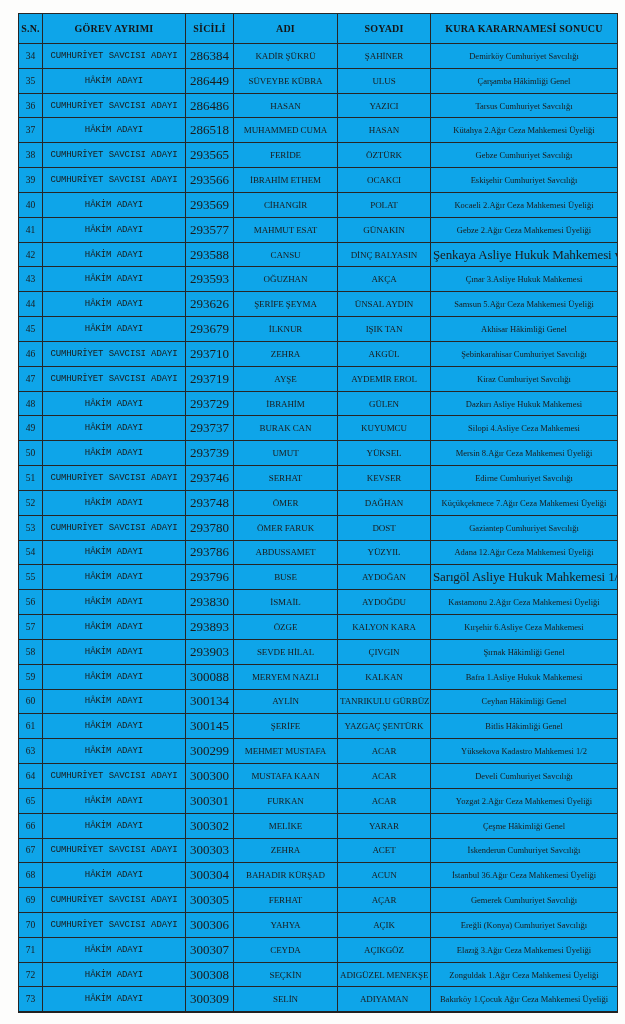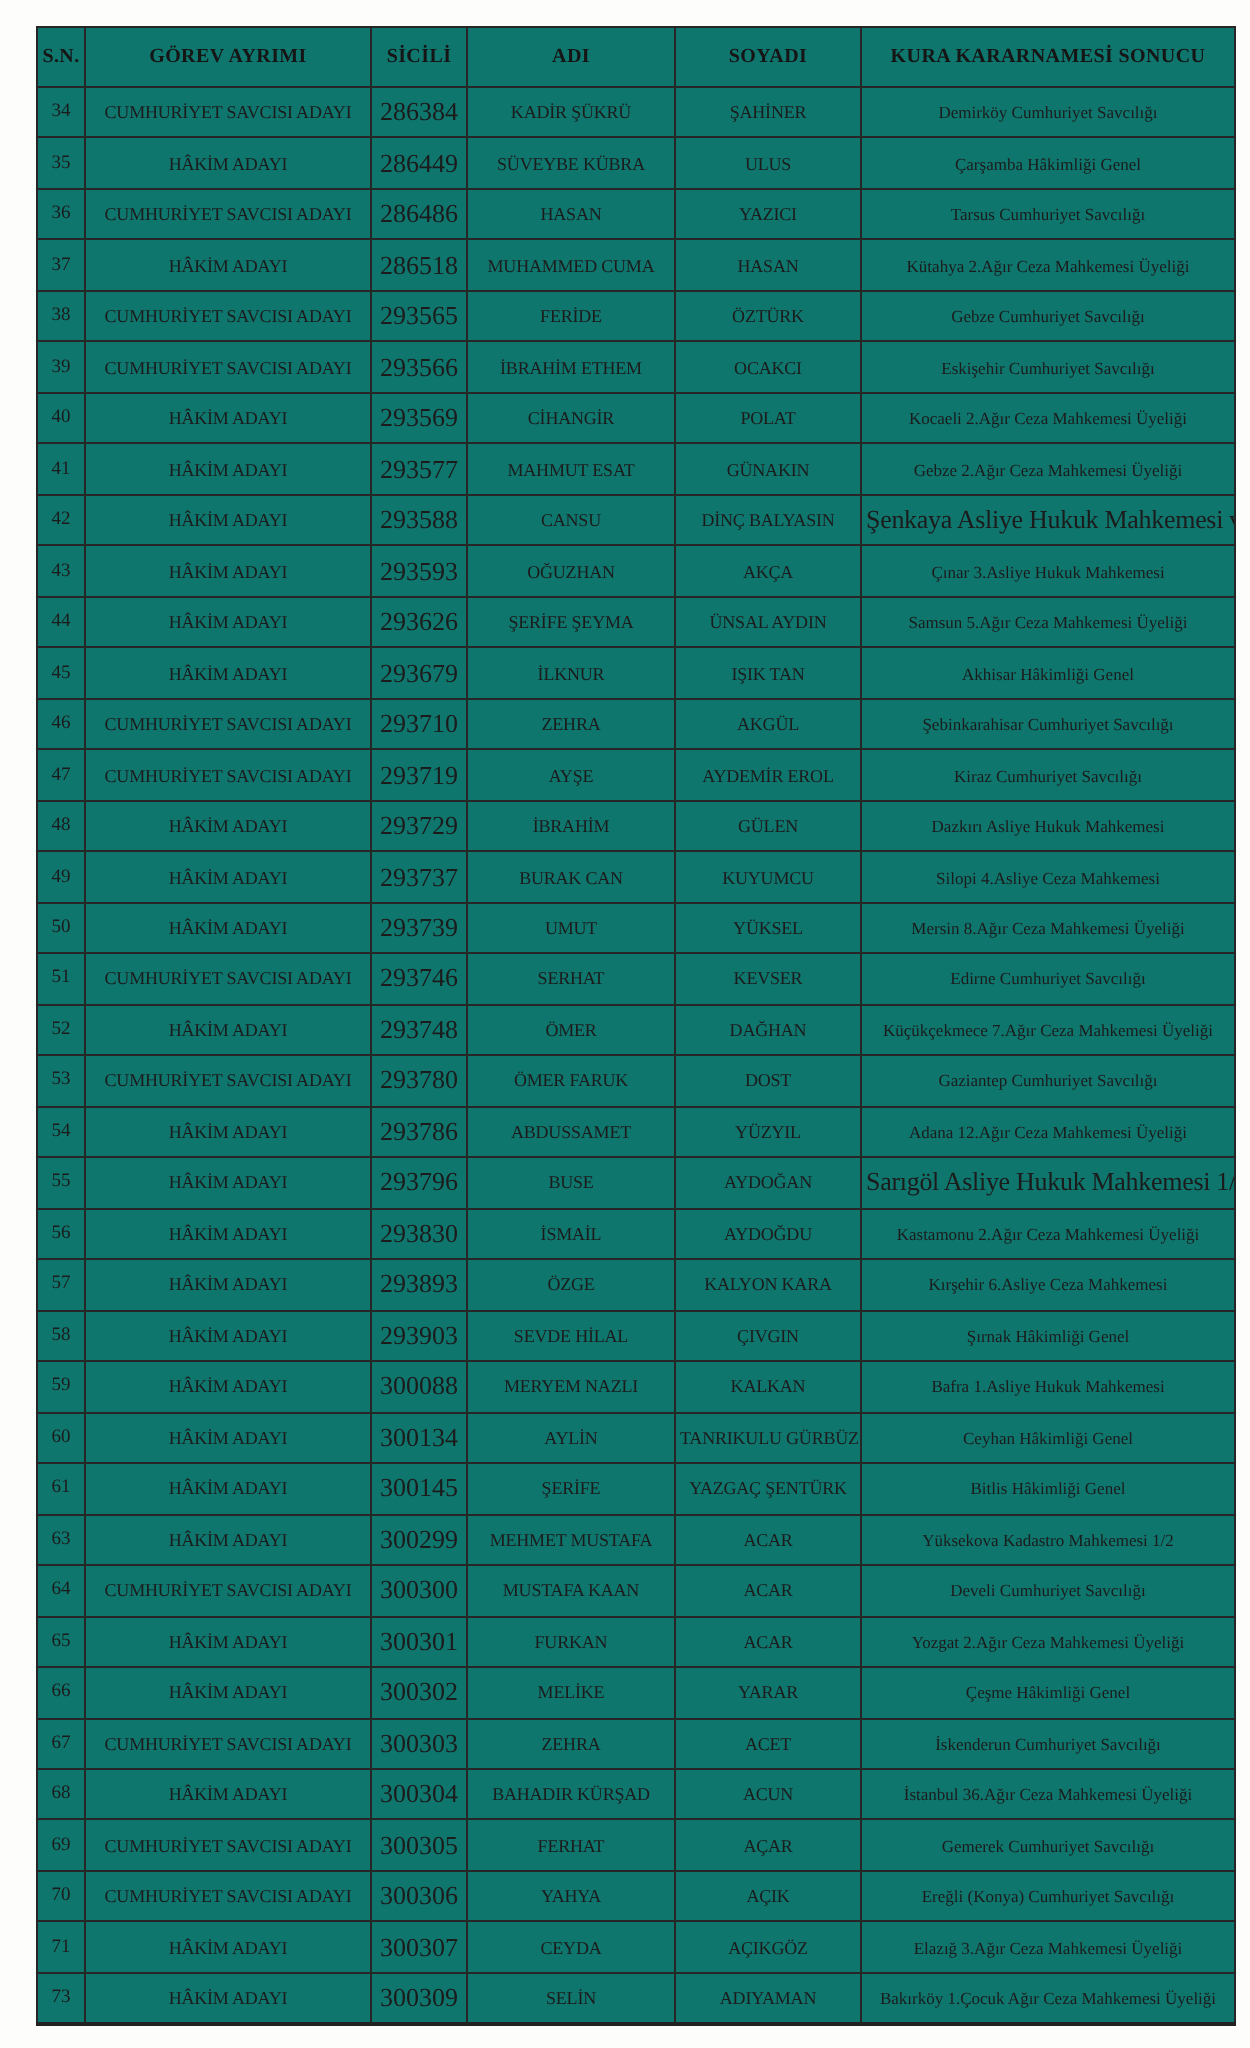--- a/index.html
+++ b/index.html
@@ -31,21 +31,21 @@
     pointer-events: none;
   }
   table.roster {
     position: absolute;
     left: 18px;
     top: 13px;
     width: 599px;
     height: 1000px;
     border-collapse: collapse;
     table-layout: fixed;
-    background: #0f766e;
+    background: #0ea5e9;
   }
   table.roster th,
   table.roster td {
     border: 1px solid #262626;
     text-align: center;
     vertical-align: middle;
     padding: 0 2px;
     white-space: nowrap;
     overflow: hidden;
   }
@@ -56,21 +56,21 @@
   thead tr { height: 30px; }
   tbody tr { height: 24.25px; }
   th {
     font-size: 10px;
     font-weight: bold;
     letter-spacing: 0.2px;
     color: #151515;
   }
   td { font-size: 9.5px; }
   td.col-sn { font-size: 9.5px; }
-  td.col-gorev { font-size: 9px; letter-spacing: -0.1px; }
+  td.col-gorev { font-size: 9px; letter-spacing: -0.1px; font-family: Liberation Mono, monospace; }
   td.col-sicil { font-size: 13px; }
   td.col-adi, td.col-soyadi { font-size: 9px; letter-spacing: -0.1px; }
   td.col-sonuc { font-size: 8.5px; }
   td.col-sonuc.xs { font-size: 13px; letter-spacing: -0.15px; }
 </style>
 </head>
 <body>
 
 <div class="page">
   <div class="scan-smudge"></div>
@@ -385,20 +385,28 @@
         </tr>
         <tr>
           <td class="col-sn">71</td>
           <td class="col-gorev">HÂKİM ADAYI</td>
           <td class="col-sicil">300307</td>
           <td class="col-adi">CEYDA</td>
           <td class="col-soyadi">AÇIKGÖZ</td>
           <td class="col-sonuc">Elazığ 3.Ağır Ceza Mahkemesi Üyeliği</td>
         </tr>
         <tr>
+          <td class="col-sn">72</td>
+          <td class="col-gorev">HÂKİM ADAYI</td>
+          <td class="col-sicil">300308</td>
+          <td class="col-adi">SEÇKİN</td>
+          <td class="col-soyadi">ADIGÜZEL MENEKŞE</td>
+          <td class="col-sonuc">Zonguldak 1.Ağır Ceza Mahkemesi Üyeliği</td>
+        </tr>
+        <tr>
           <td class="col-sn">73</td>
           <td class="col-gorev">HÂKİM ADAYI</td>
           <td class="col-sicil">300309</td>
           <td class="col-adi">SELİN</td>
           <td class="col-soyadi">ADIYAMAN</td>
           <td class="col-sonuc">Bakırköy 1.Çocuk Ağır Ceza Mahkemesi Üyeliği</td>
         </tr>
       </tbody>
   </table>
 </div>

